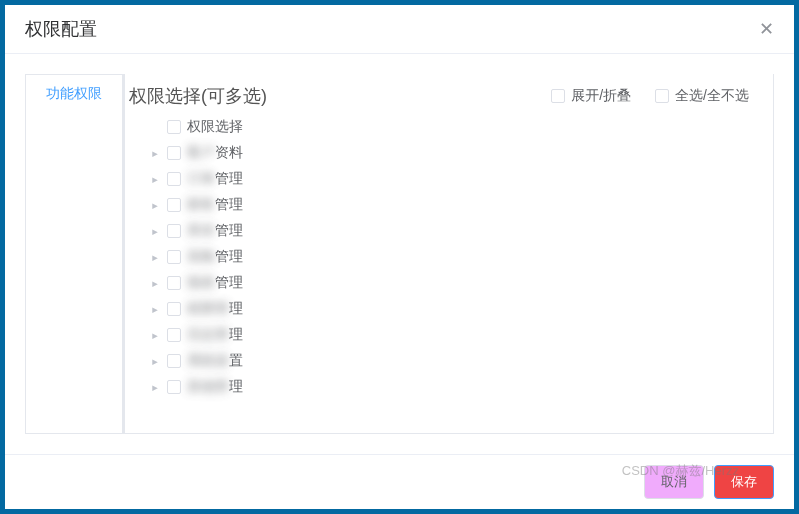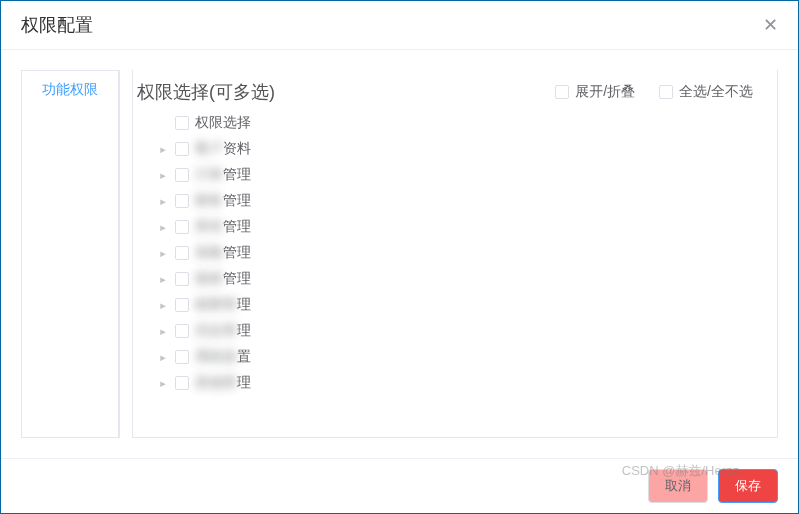--- a/index.html
+++ b/index.html
@@ -8,21 +8,21 @@
       background: #f5f5f5;
       width: 799px;
       height: 514px;
       overflow: hidden;
       position: relative;
     }
     .dialog {
       background: #fff;
       width: 100%;
       height: 100%;
-      border: 1px solid #0369a1;
+      border: 5px solid #0369a1;
       display: flex;
       flex-direction: column;
     }
     .dialog-header {
       display: flex;
       align-items: center;
       justify-content: space-between;
       padding: 12px 20px;
       border-bottom: 1px solid #ebeef5;
     }
@@ -61,21 +61,20 @@
       color: #409eff;
     }
     .panel {
       border: 1px solid #e4e7ed;
       border-top: none;
       flex: 1;
       padding: 10px 4px 4px 4px;
       overflow: hidden;
       display: flex;
       flex-direction: column;
-      margin-left: 12px;
     }
     .section-header {
       display: flex;
       align-items: center;
       justify-content: space-between;
       padding-right: 20px;
     }
     .section-title {
       font-size: 18px;
       color: #555;
@@ -136,21 +135,21 @@
       display: flex;
       justify-content: flex-end;
       gap: 10px;
     }
     .btn {
       padding: 7px 16px;
       font-size: 13px;
       border-radius: 4px;
       cursor: pointer;
       border: 1px solid #dcdfe6;
-      background: #fca5a5;
+      background: #f0abfc;
       color: #606266;
     }
     .btn.primary {
       background: #ef4444;
       border-color: #409eff;
       color: #fff;
     }
     .watermark {
       position: absolute;
       bottom: 34px;

